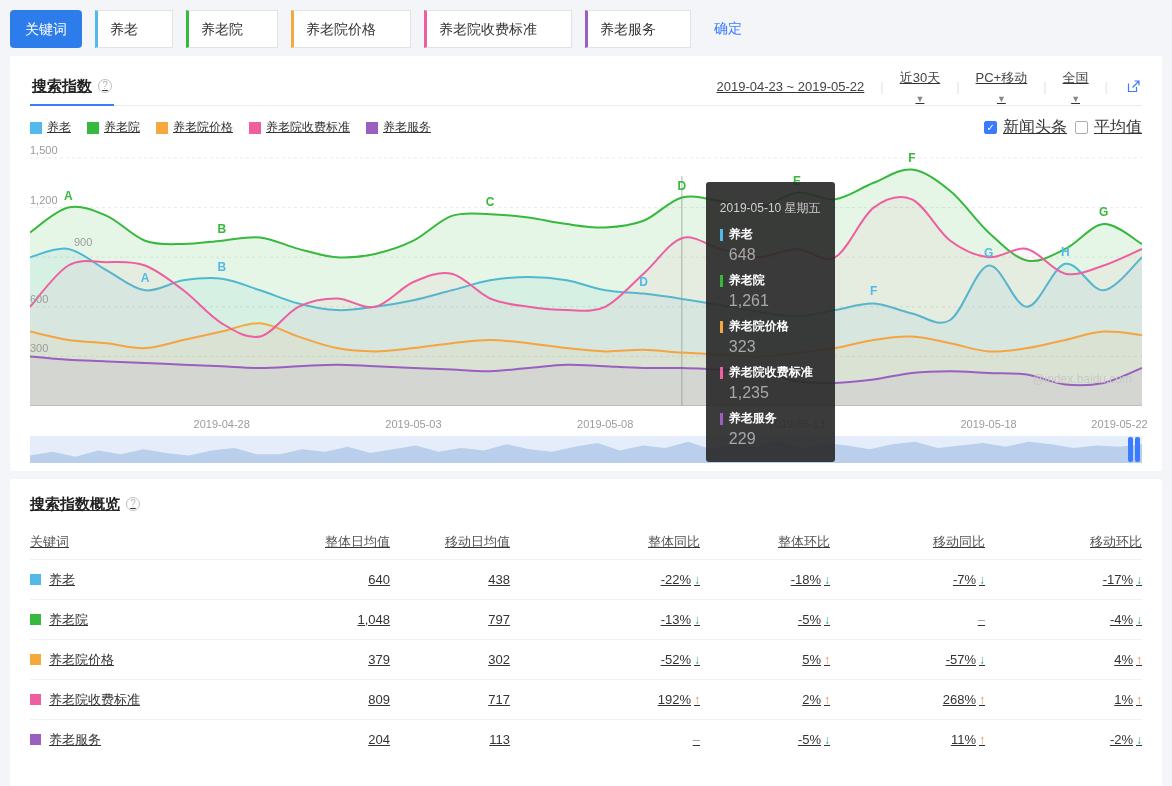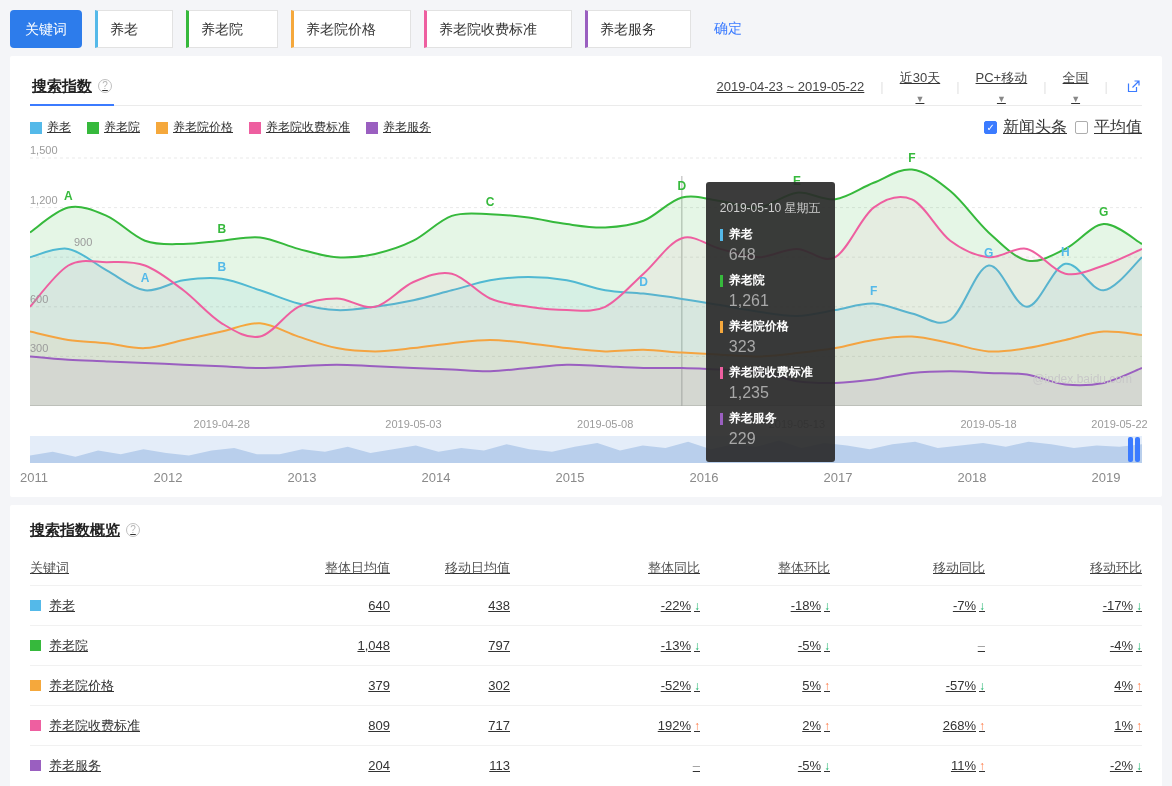--- a/index.html
+++ b/index.html
@@ -261,31 +261,20 @@
 
   <div class="timeline">
     <svg id="spark" width="1112" height="27">
         <polygon points="0,27 0.0,19.5 22.7,15.8 45.4,20.8 68.1,14.5 90.8,18.3 113.5,13.2 136.2,17.0 158.9,19.5 181.6,14.5 204.2,12.0 226.9,18.3 249.6,18.3 272.3,13.2 295.0,15.8 317.7,10.8 340.4,17.0 363.1,13.2 385.8,9.5 408.5,15.8 431.2,12.0 453.9,14.5 476.6,8.3 499.3,13.2 522.0,15.8 544.7,10.8 567.3,7.0 590.0,14.5 612.7,9.5 635.4,12.0 658.1,5.8 680.8,13.2 703.5,8.3 726.2,10.8 748.9,4.5 771.6,12.0 794.3,7.0 817.0,9.5 839.7,13.2 862.4,8.3 885.1,5.8 907.8,12.0 930.4,9.5 953.1,7.0 975.8,10.8 998.5,5.8 1021.2,8.3 1043.9,12.0 1066.6,9.5 1089.3,10.8 1112.0,8.3 1112,27" fill="#b9cfec"></polygon>
       </svg>
     <div class="slider-handle">
       <div class="handle-bar"></div>
       <div class="handle-bar"></div>
     </div>
   </div>
-  <div class="timeline-years" id="timeline-years">
-      <span class="year-label" style="left: 4px;">2011</span>
-      <span class="year-label" style="left: 138px;">2012</span>
-      <span class="year-label" style="left: 272px;">2013</span>
-      <span class="year-label" style="left: 406px;">2014</span>
-      <span class="year-label" style="left: 540px;">2015</span>
-      <span class="year-label" style="left: 674px;">2016</span>
-      <span class="year-label" style="left: 808px;">2017</span>
-      <span class="year-label" style="left: 942px;">2018</span>
-      <span class="year-label" style="left: 1076px;">2019</span>
-    </div>
 </div>
 
 <div class="card card2">
   <div class="overview-title">
     <span>搜索指数概览</span>
     <span class="help-icon">?</span>
   </div>
   <div class="tbl">
     <div class="trow head" id="table-head">
         <div class="tcell first">关键词</div>

